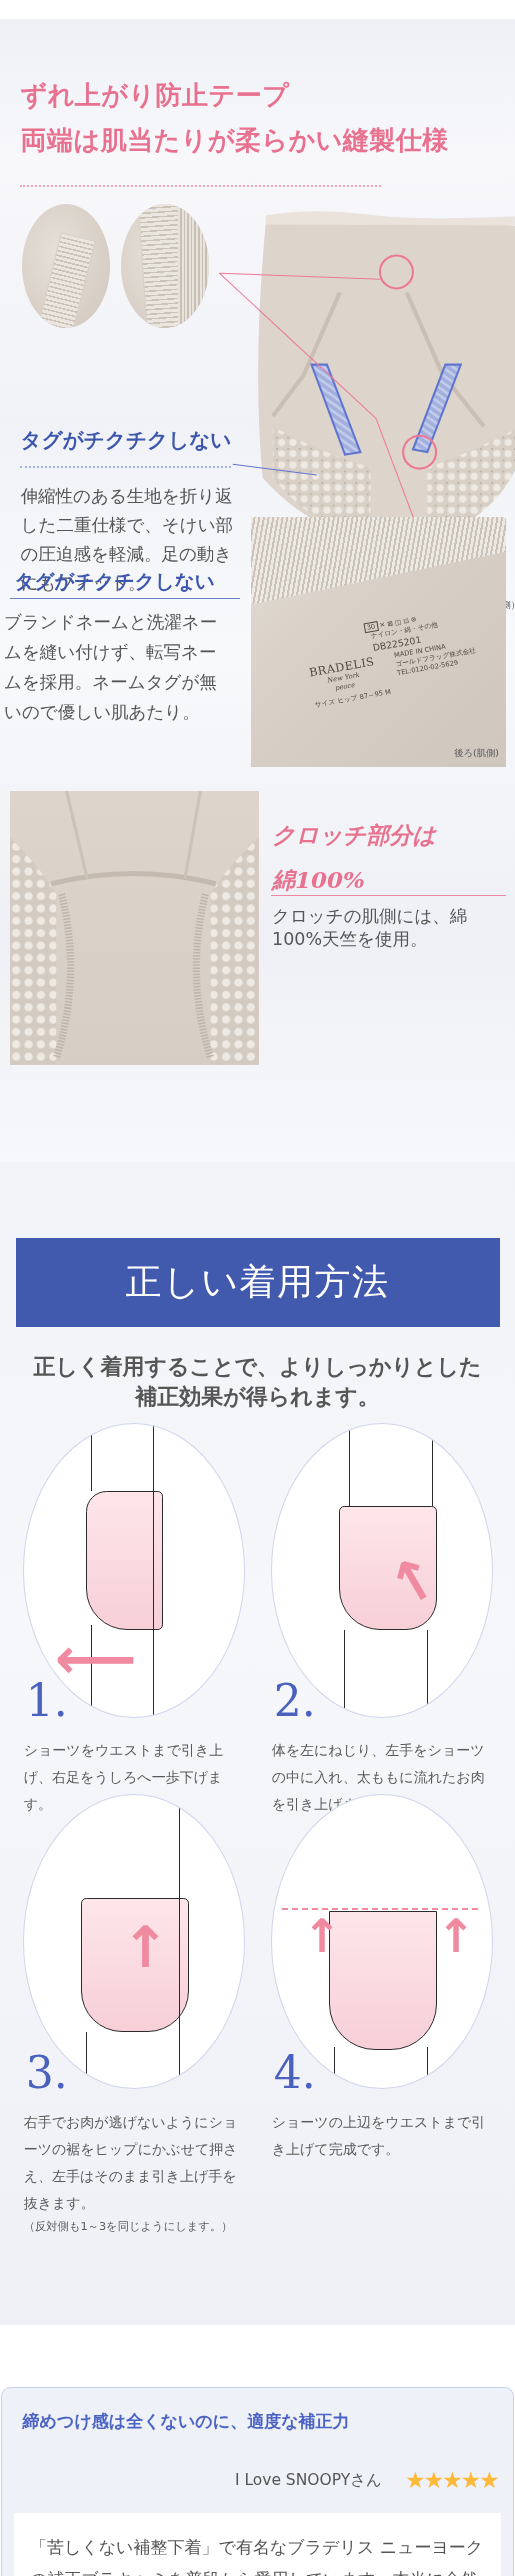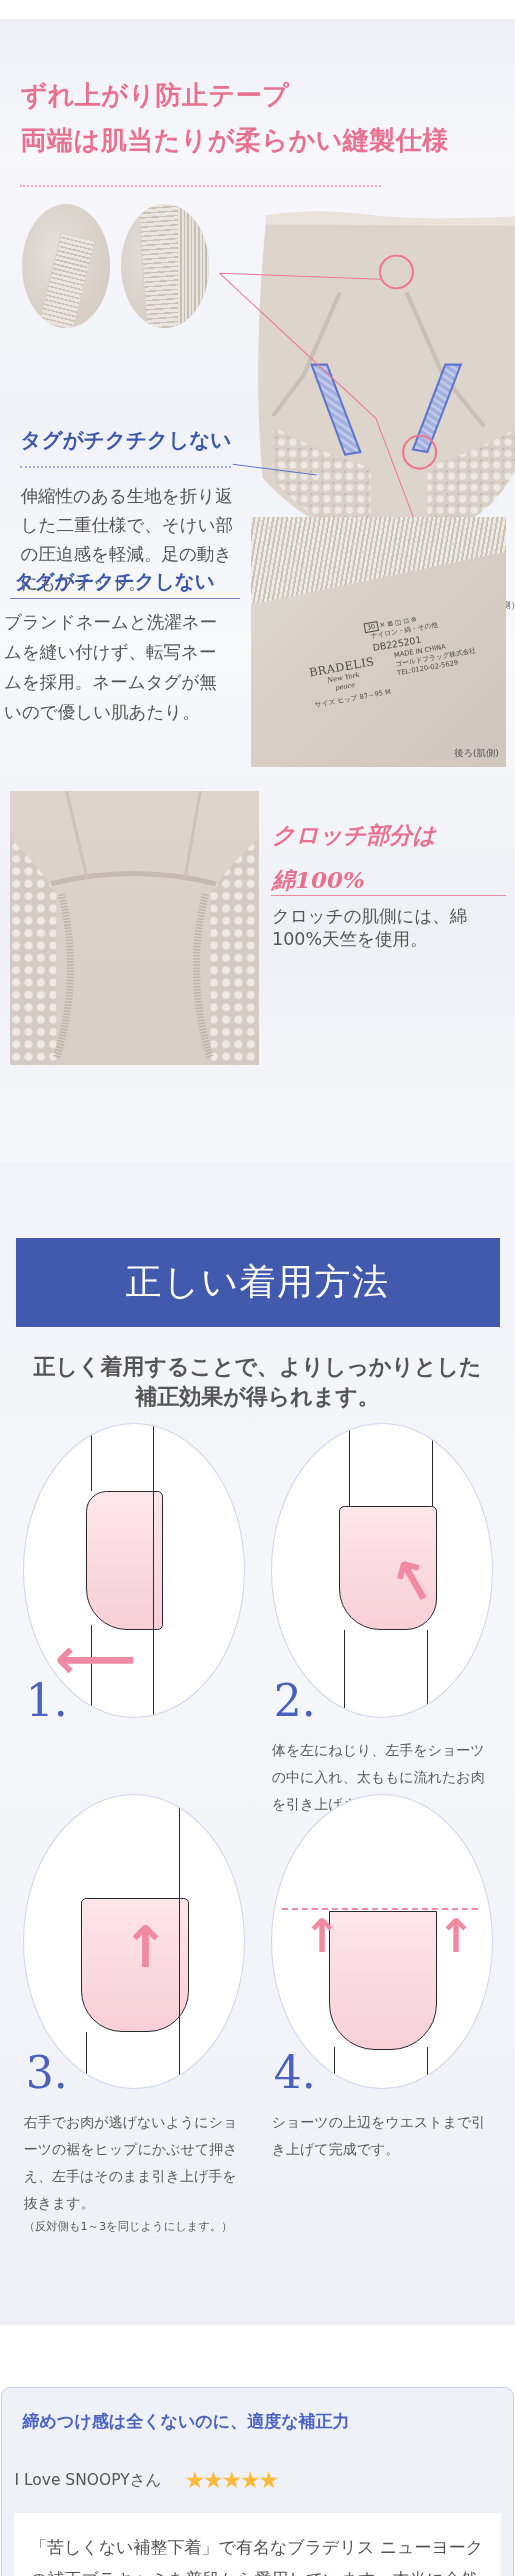--- a/index.html
+++ b/index.html
@@ -58,21 +58,21 @@
   .step .desc { position: absolute; left: 3.1px; top: 314px; width: 222px; font-size: 14px; line-height: 27px; color: #5a5a5a; }
   .step .note { display: block; font-size: 11.3px; line-height: 20.6px; color: #5a5a5a; }
   .pants { position: absolute; background: linear-gradient(180deg, #fde6ea 0%, #f7cfd7 100%); border: 1px solid #2a2a2a; }
   .leg { position: absolute; border-left: 1px solid #2a2a2a; }
   .arrow { position: absolute; color: #f08aa0; font-size: 57px; line-height: 1; font-weight: bold; }
 
   
   .reviews { padding: 0 0 0 0; }
   .review { margin: 0 1px 30px 1px; background: #eff1f8; border: 1px solid #c9d0ea; border-radius: 9.3px; padding: 19.6px 12.4px 29px 12.4px; }
   .review-title { font-size: 17px; font-weight: bold; color: #4b63c3; line-height: 29px; padding: 0 8.2px; }
-  .review-meta { display: flex; justify-content: flex-start; align-items: center; gap: 23px; margin-top: 31px; padding-right: 3.1px; }
+  .review-meta { display: flex; justify-content: flex-end; align-items: center; gap: 23px; margin-top: 31px; padding-right: 3.1px; }
   .reviewer { font-size: 15.5px; color: #555; }
   .stars { color: #fdb93a; font-size: 23px; letter-spacing: -2.1px; }
   .review-body { background: #ffffff; margin-top: 19.6px; padding: 18.5px 11.3px 36px 15.5px; font-size: 17px; line-height: 32px; color: #555; }
   .hl { background: linear-gradient(180deg, transparent 55%, #fdf7c4 55%, #fdf7c4 100%); }
 </style>
 </head>
 <body>
 
 <div class="page">
 
@@ -204,20 +204,21 @@
 
       <div class="step">
         <div class="circle">
           <div class="pants" style="left:62px; top:67px; width:77px; height:139px; border-radius:20.6px 5.2px 5.2px 41px;"></div>
           <div class="leg" style="left:67px; top:201px; height:103px;"></div>
           <div class="leg" style="left:129px; top:0; height:299px;"></div>
           <div class="leg" style="left:67px; top:0; height:67px;"></div>
           <div class="arrow" style="left:31px; top:206px;">⟵</div>
         </div>
         <div class="num serif">1.</div>
+        <p class="desc">ショーツをウエストまで引き上げ、右足をうしろへ一歩下げます。</p>
       </div>
 
       <div class="step">
         <div class="circle">
           <div class="pants" style="left:67px; top:82px; width:98px; height:124px; border-radius:5.2px 5.2px 31px 41px;"></div>
           <div class="leg" style="left:72px; top:206px; height:93px;"></div>
           <div class="leg" style="left:155px; top:206px; height:93px;"></div>
           <div class="leg" style="left:77px; top:0; height:82px;"></div>
           <div class="leg" style="left:160px; top:0; height:82px;"></div>
           <div class="arrow" style="left:118px; top:129px; transform:rotate(-30deg);">↑</div>

